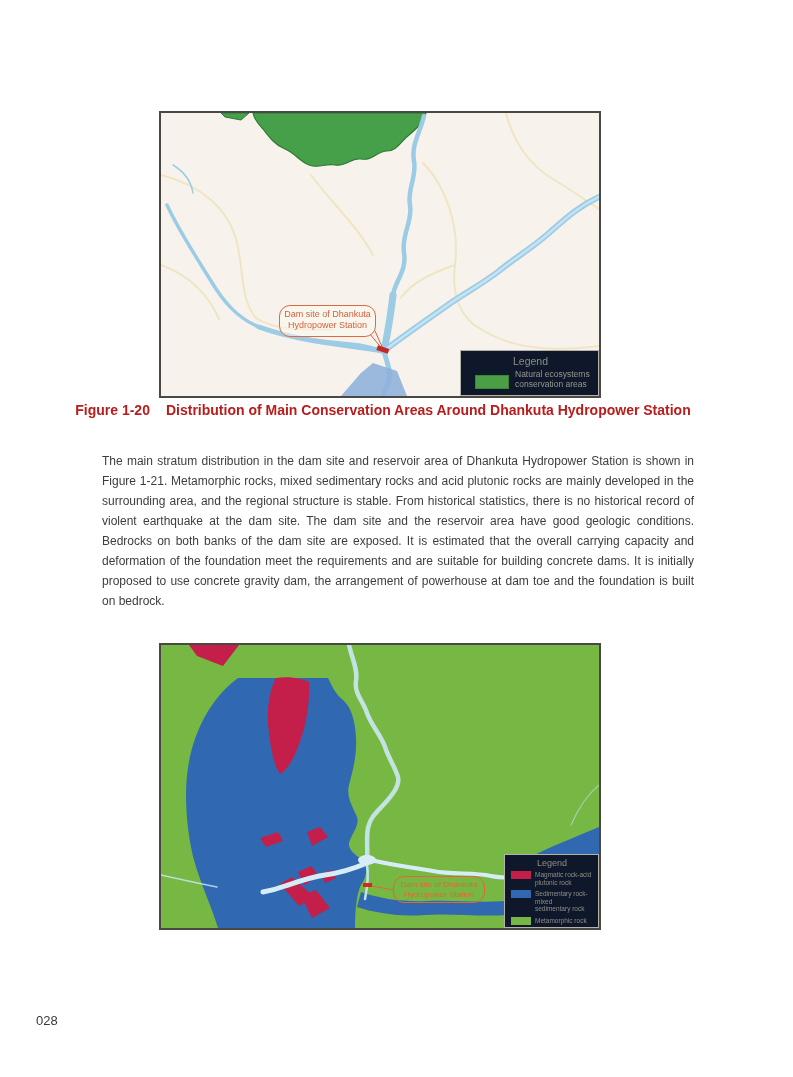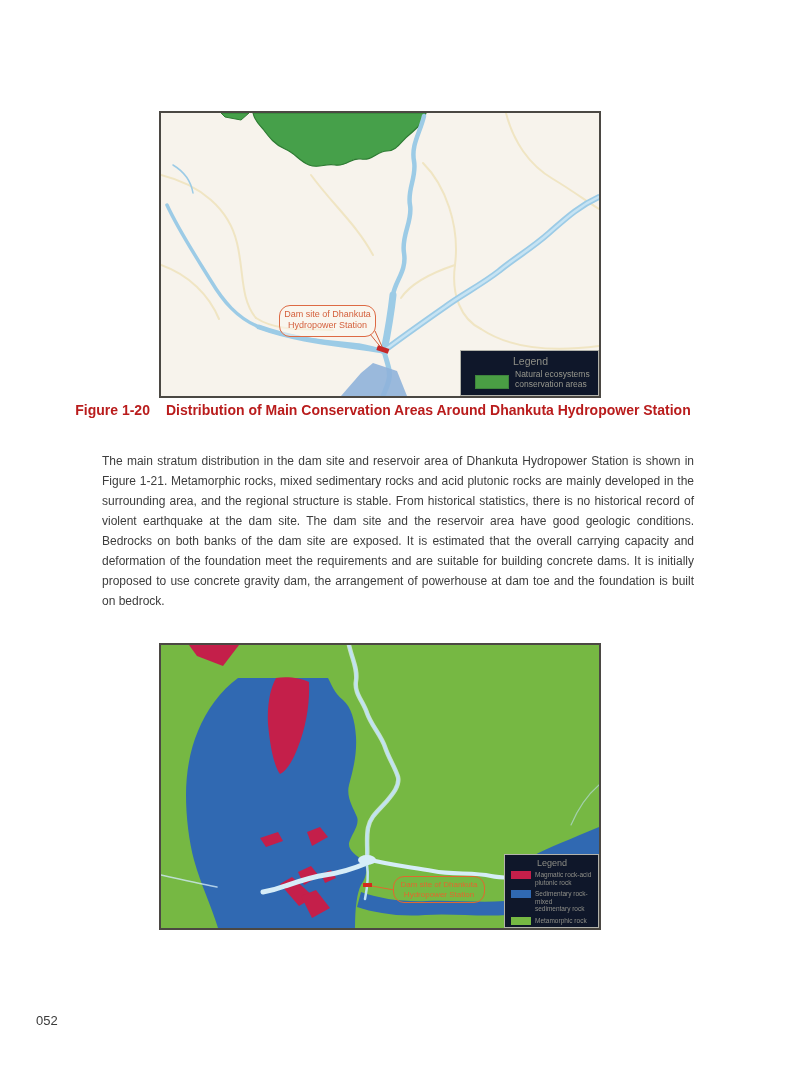--- a/index.html
+++ b/index.html
@@ -167,15 +167,15 @@
         <span class="sw" style="background-color: rgb(118, 184, 67);"></span>
         <div class="lg-lines">
           <div>Metamorphic rock</div>
           <div></div>
         </div>
       </div>
     </div>
   </div>
 
 
-  <div class="page-num">052</div>
+  <div class="page-num">028</div>
 
 </div>
 
 </body></html>

